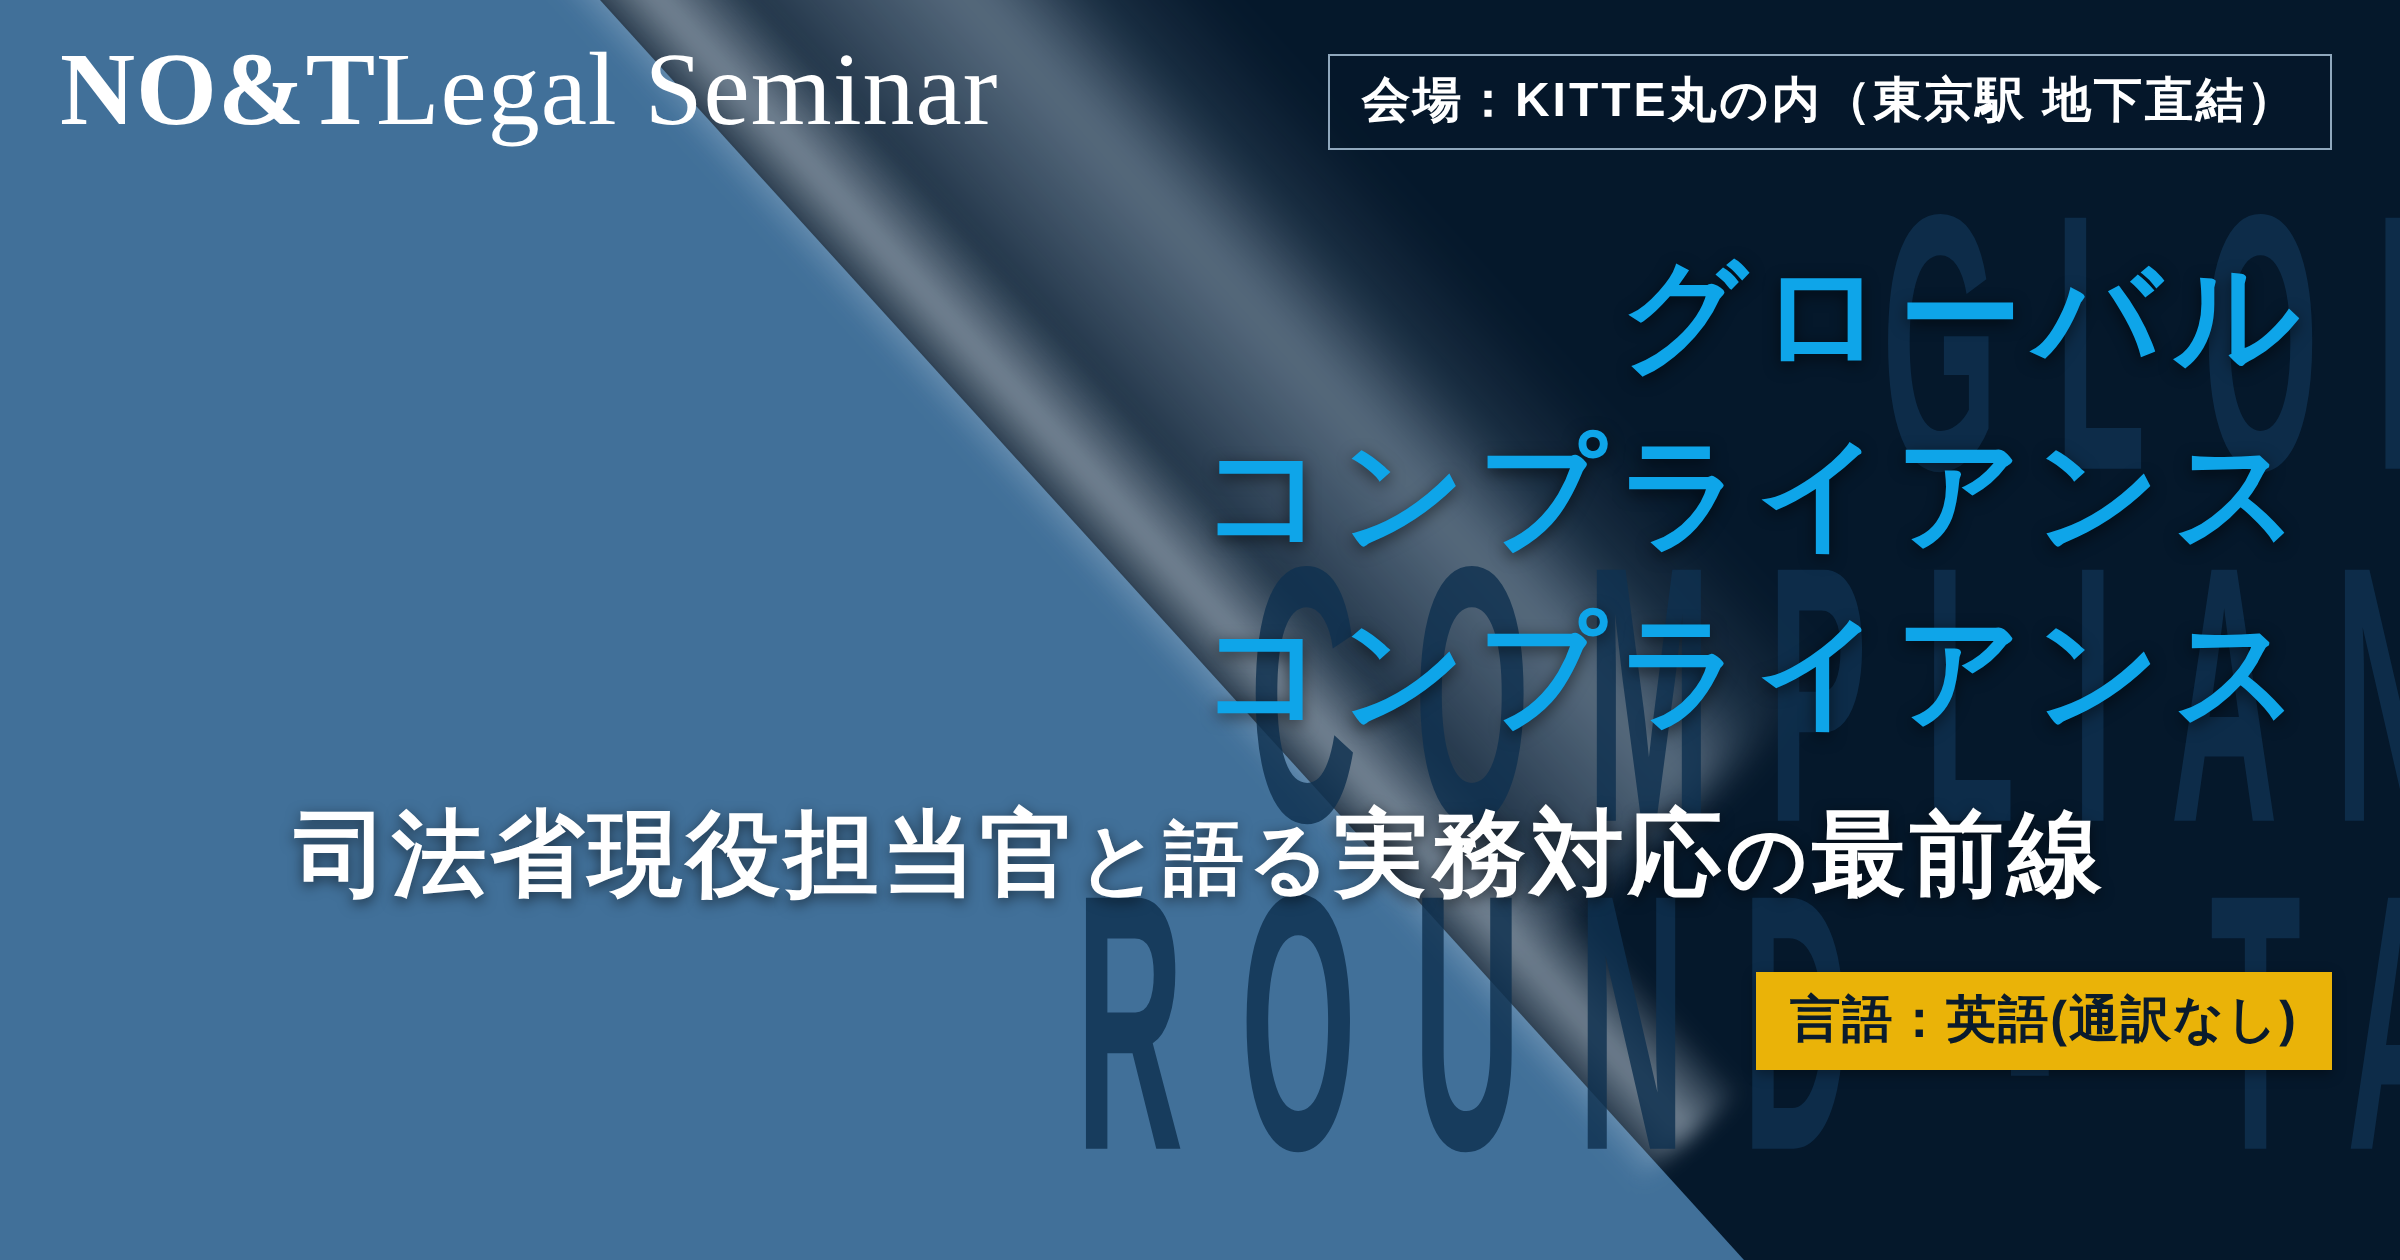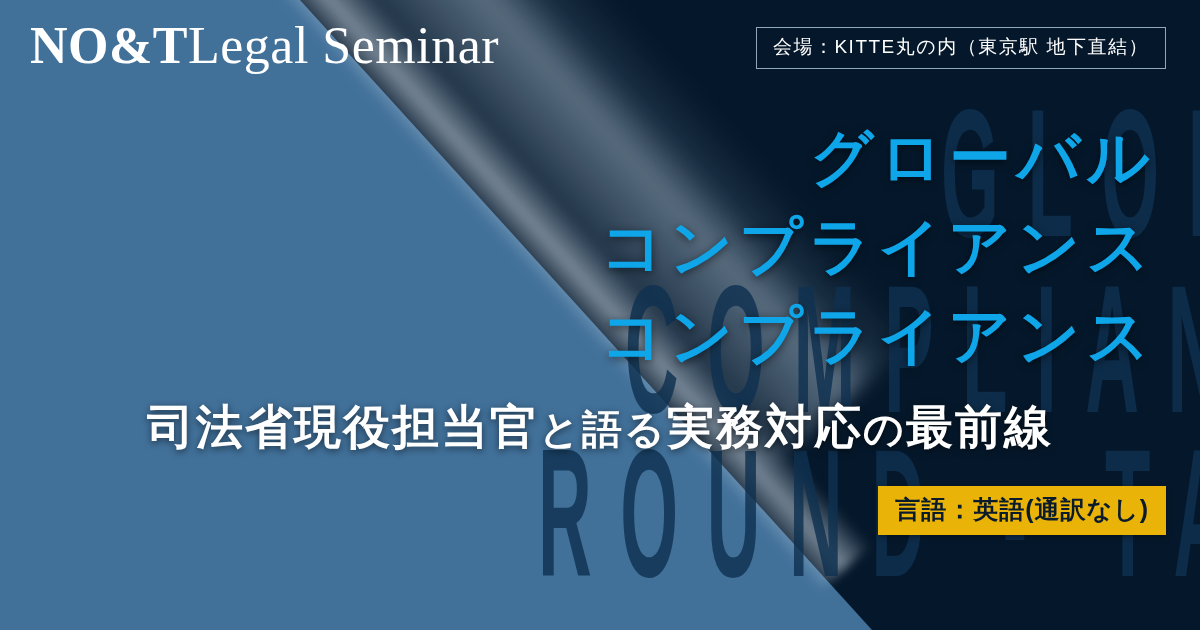--- a/index.html
+++ b/index.html
@@ -103,22 +103,22 @@
     white-space:nowrap;
   }
   .logo .light{font-weight:400;margin-top:44px;}
 
   .venue-badge{
     position:absolute;
     right:34px;top:27px;
     border:1px solid #90a8bd;
     padding:6px 16px 8px;
     color:#ffffff;
-    font-size:19px;
-    font-weight:400;
+    font-size:24px;
+    font-weight:700;
     letter-spacing:1.5px;
     white-space:nowrap;
     background:rgba(5,22,40,.35);
   }
 
   
   .headline{
     position:absolute;
     right:44px;
     text-align:right;

